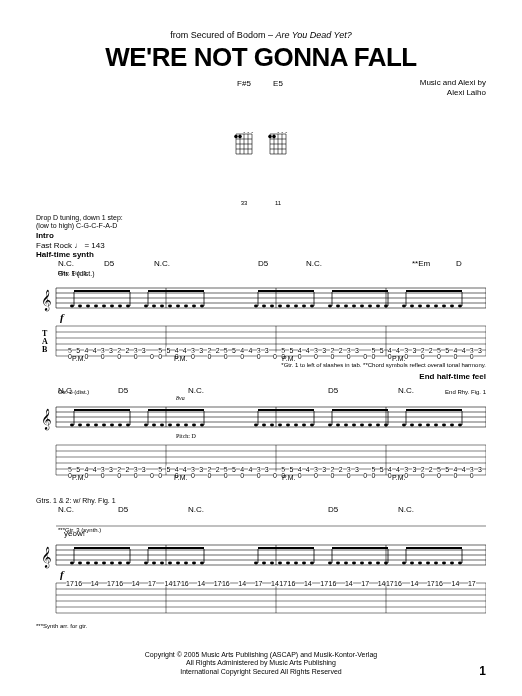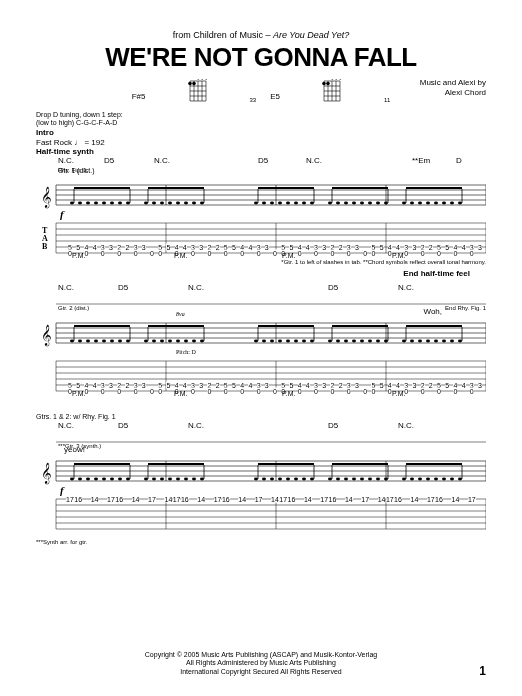--- a/index.html
+++ b/index.html
@@ -28,21 +28,22 @@
       margin-bottom: 6px;
     }
     .chord-diagrams {
       display: flex;
       justify-content: center;
       gap: 14px;
       margin-bottom: 8px;
     }
     .chord-box {
       display: flex;
-      align-items: flex-end;
+      flex-direction: column;
+      align-items: center;
       gap: 42px;
     }
     .chord-name { font-size: 8px; font-family: Arial, sans-serif; margin-bottom: 2px; }
     .chord-grid {
       width: 20px;
       height: 24px;
       position: relative;
     }
     .chord-grid svg { display: block; }
     .chord-frets { font-size: 6px; font-family: Arial, sans-serif; margin-top: 2px; }
@@ -173,21 +174,21 @@
     .syn-note {
       font-size: 6px;
       font-family: Arial, sans-serif;
       margin-top: 6px;
     }
   </style>
 </head>
 <body>
 
 <div class="header-source">
-  <span>from Children of Music – </span><span class="album-name">Are You Dead Yet?</span>
+  <span>from Secured of Bodom – </span><span class="album-name">Are You Dead Yet?</span>
 </div>
 <div class="title">WE'RE NOT GONNA FALL</div>
 
 <div class="chord-diagrams">
   <div class="chord-box">
     <div class="chord-name">F#5</div>
     <div class="chord-grid">
       <svg width="20" height="24">
           <g stroke="#000" stroke-width="0.6">
         <line x1="2" y1="2" x2="18" y2="2"></line>
@@ -232,29 +233,29 @@
           <text x="14" y="0.5" font-size="5" text-anchor="middle">x</text>
           <text x="18" y="0.5" font-size="5" text-anchor="middle">x</text>
       </svg>
     </div>
     <div class="chord-frets">11</div>
   </div>
 </div>
 
 <div class="credits">
   <div>Music and Alexi by</div>
-  <div>Alexi Chord</div>
+  <div>Alexi Laiho</div>
 </div>
 
 <div class="tuning-block">
   <div>Drop D tuning, down 1 step:</div>
   <div>(low to high) C-G-C-F-A-D</div>
 </div>
 <div class="section-label">Intro</div>
-<div class="tempo">Fast Rock ♩ = 192</div>
+<div class="tempo">Fast Rock ♩ = 143</div>
 <div class="feel-label">Half-time synth</div>
 
 <div class="system">
   <div class="chord-row">
     <span style="width:46px">N.C.</span>
     <span style="width:50px">D5</span>
     <span style="width:54px">N.C.</span>
     <span style="width:50px"></span>
     <span style="width:48px">D5</span>
     <span style="width:56px">N.C.</span>
@@ -412,30 +413,22 @@
 
 <div class="system">
   <div class="chord-row">
     <span style="width:60px">N.C.</span>
     <span style="width:70px">D5</span>
     <span style="width:74px">N.C.</span>
     <span style="width:66px"></span>
     <span style="width:70px">D5</span>
     <span style="width:60px">N.C.</span>
   </div>
-  <div class="end-label" style="position:absolute;right:16px;top:-14px">End half-time feel</div>
-
-  <div class="slash-row">
-    <svg width="450" height="18">
-      <g stroke="#000" stroke-width="0.5">
-          <line x1="20" y1="9" x2="450" y2="9"></line>
-        </g>
-    </svg>
-    <span class="lyric" style="right:44px;top:12px">Woh,</span>
-  </div>
+  <div class="end-label" style="position:absolute;right:0;top:-14px">End half-time feel</div>
+
 
   <div class="staff-row">
     <svg class="staff-lines" width="450" height="40">
       <g stroke="#000" stroke-width="0.6">
         <line x1="20" y1="10" x2="450" y2="10"></line>
           <line x1="20" y1="15" x2="450" y2="15"></line>
           <line x1="20" y1="20" x2="450" y2="20"></line>
           <line x1="20" y1="25" x2="450" y2="25"></line>
           <line x1="20" y1="30" x2="450" y2="30"></line>
         <line x1="20" y1="10" x2="20" y2="30"></line>

